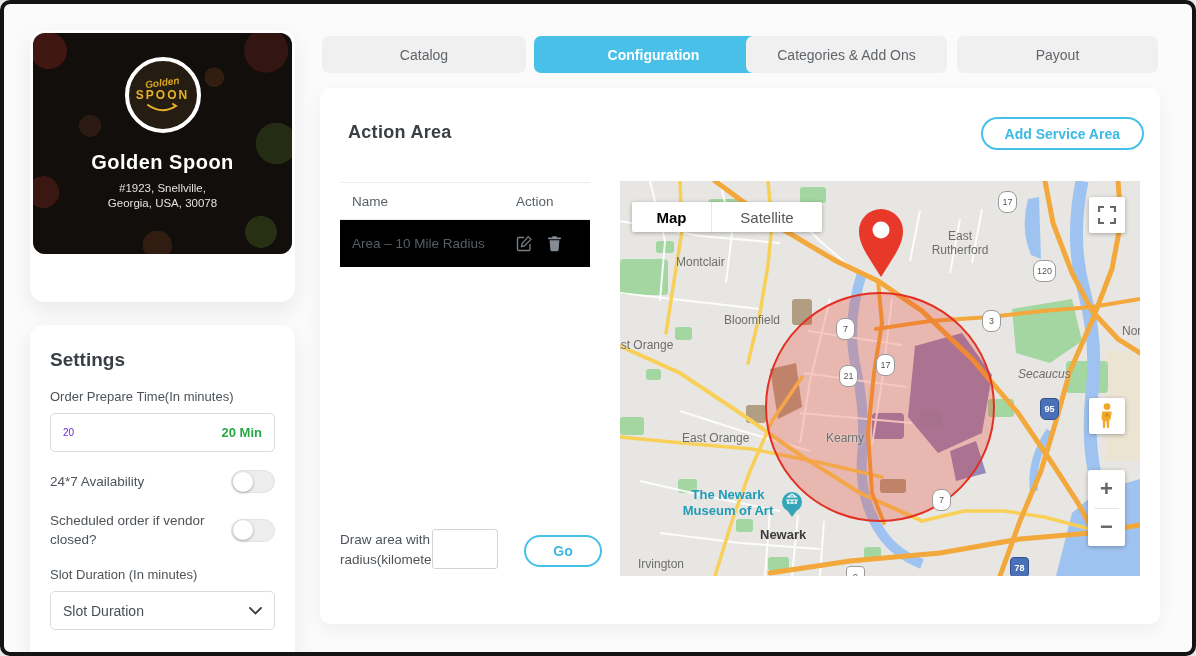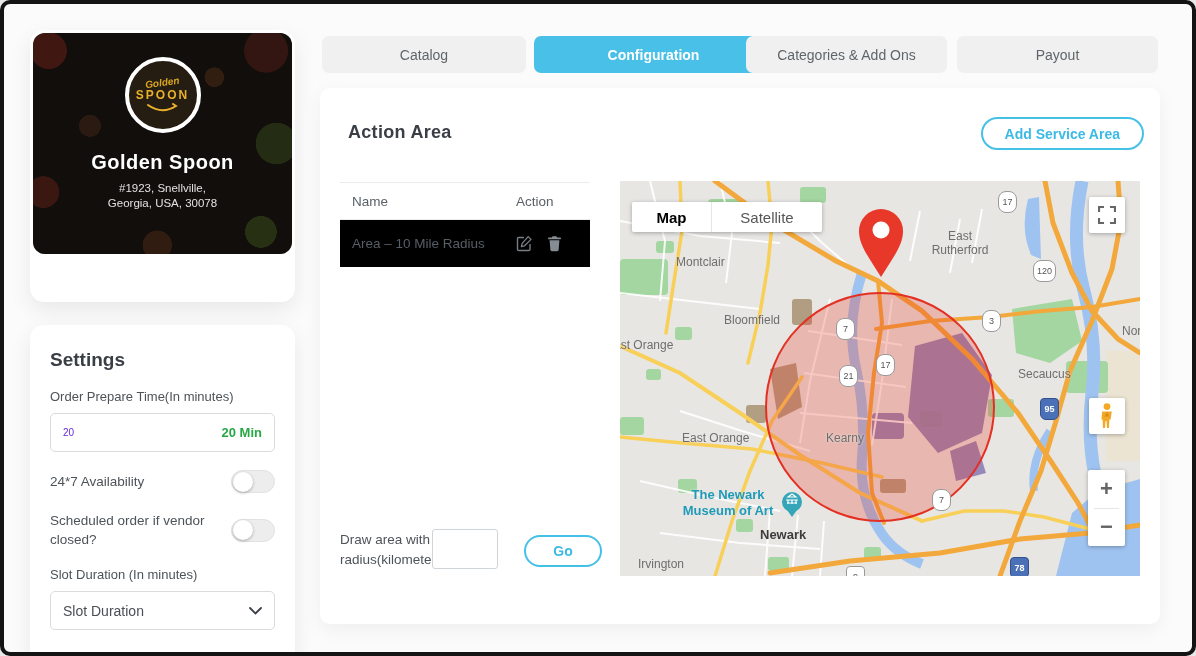--- a/index.html
+++ b/index.html
@@ -377,21 +377,21 @@
           <path d="M166,319 h12 M167,322 h10 M168,316 l4,-3 4,3 Z M168,319 v4 M172,319 v4 M176,319 v4" stroke="#fff" stroke-width="1.2" fill="none"></path>
         </g>
       </svg>
 
       <span class="map-label" style="left:56px; top:74px;">Montclair</span>
       <span class="map-label" style="left:300px; top:48px; width:80px;">East
 Rutherford</span>
       <span class="map-label" style="left:104px; top:132px;">Bloomfield</span>
       <span class="map-label" style="left:-14px; top:157px;">East Orange</span>
       <span class="map-label" style="left:502px; top:143px;">North</span>
-      <span class="map-label" style="left:398px; top:186px;">Secaucus</span>
+      <span class="map-label" style="left:398px; top:186px;font-style:italic;">Secaucus</span>
       <span class="map-label" style="left:62px; top:250px;">East Orange</span>
       <span class="map-label" style="left:206px; top:250px;">Kearny</span>
       <span class="map-label poi" style="left:58px; top:306px; width:100px;">The Newark
 Museum of Art</span>
       <span class="map-label city" style="left:140px; top:346px;">Newark</span>
       <span class="map-label" style="left:18px; top:376px;">Irvington</span>
 
       <span class="badge" style="left:378px; top:10px;">17</span>
       <span class="badge" style="left:382px; top:79px;margin-left:31px;">120</span>
       <span class="badge" style="left:362px; top:129px;">3</span>

